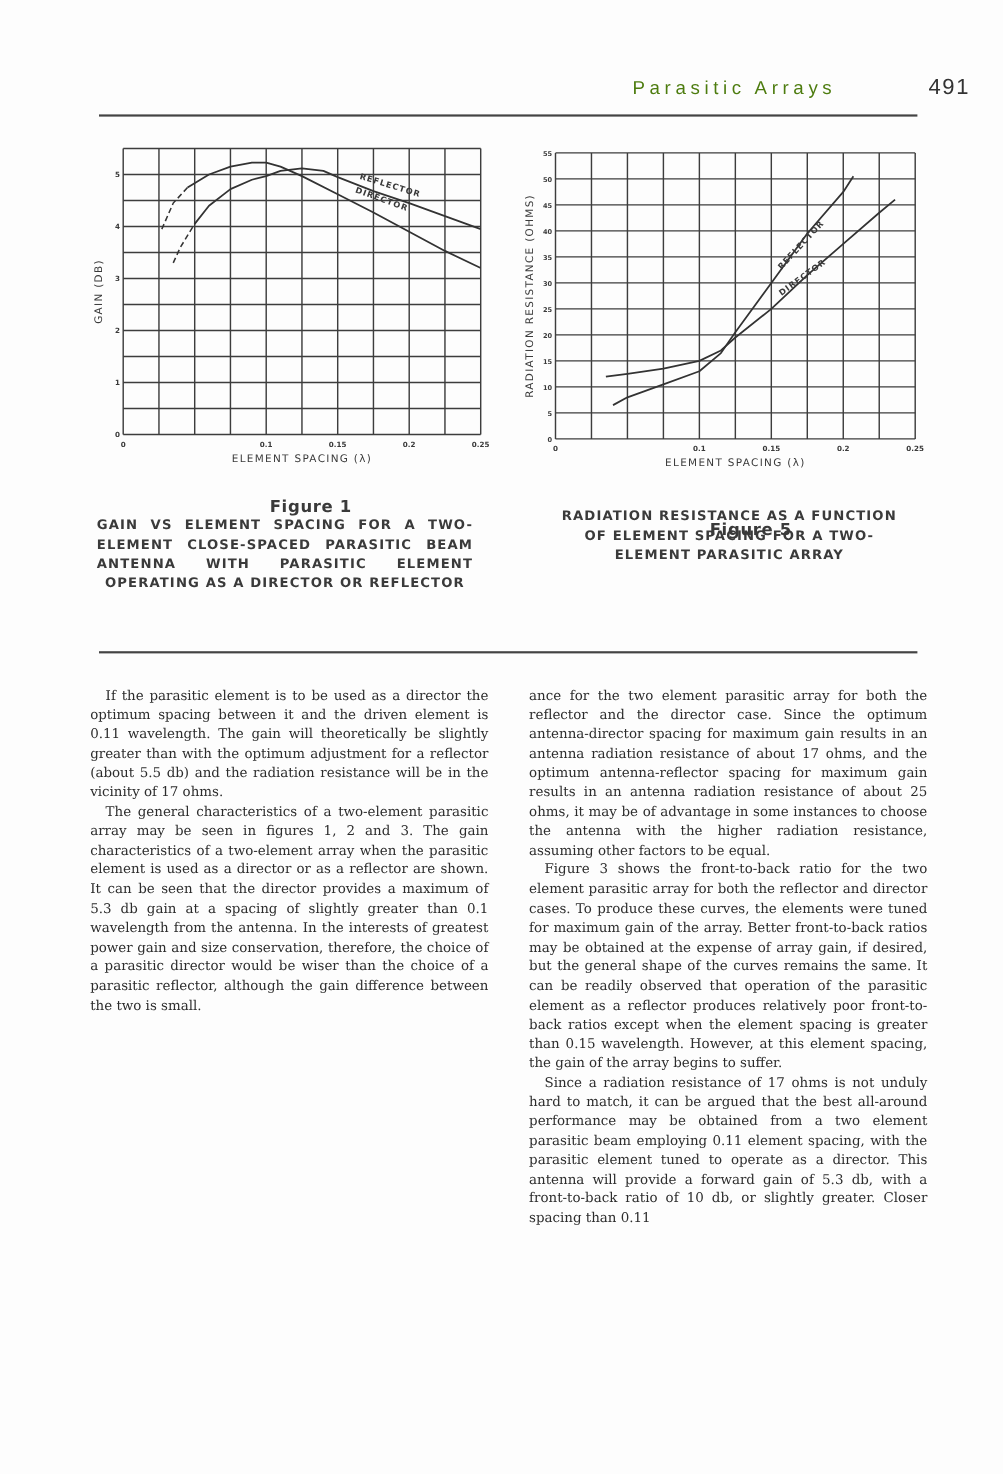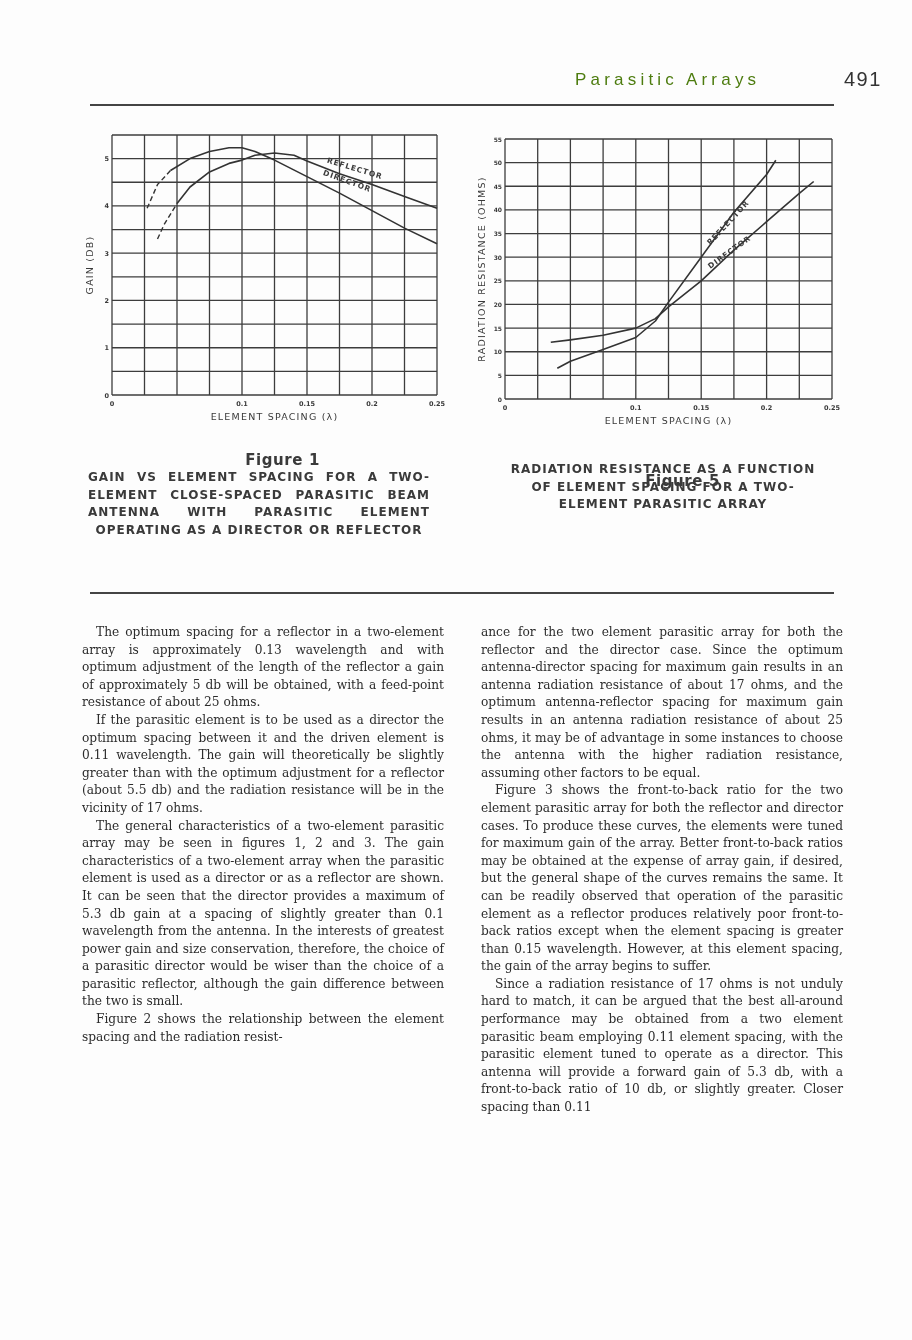--- a/index.html
+++ b/index.html
@@ -130,22 +130,20 @@
       <polyline points="82.8,217.3 102.4,214.9 135.1,210.2 167.8,203.1 187.4,193.6 200.5,181.8 233.2,155.8 265.9,125.1 298.6,96.7 331.3,68.4 345.7,56.5" fill="none" stroke="#333" stroke-width="1.6" stroke-linejoin="round"></polyline>
       <text x="0" y="0" font-size="7.5" font-weight="bold" letter-spacing="1" class="axis-text" transform="translate(242.356,144) rotate(-36)">DIRECTOR</text>
     </svg>
 </div>
 <div class="fig-label" style="left:600px;top:472px;width:120px;">Figure 5</div>
 <div class="fig-caption cap2">RADIATION RESISTANCE AS A FUNCTION OF ELEMENT SPACING FOR A TWO-ELEMENT PARASITIC ARRAY</div>
 
 <div class="rule mid"></div>
 
 <div class="col left">
-  <p>The optimum spacing for a reflector in a two-element array is approximately 0.13 wavelength and with optimum adjustment of the length of the reflector a gain of approximately 5 db will be obtained, with a feed-point resistance of about 25 ohms.</p>
   <p>If the parasitic element is to be used as a director the optimum spacing between it and the driven element is 0.11 wavelength. The gain will theoretically be slightly greater than with the optimum adjustment for a reflector (about 5.5 db) and the radiation resistance will be in the vicinity of 17 ohms.</p>
   <p>The general characteristics of a two-element parasitic array may be seen in figures 1, 2 and 3. The gain characteristics of a two-element array when the parasitic element is used as a director or as a reflector are shown. It can be seen that the director provides a maximum of 5.3 db gain at a spacing of slightly greater than 0.1 wavelength from the antenna. In the interests of greatest power gain and size conservation, therefore, the choice of a parasitic director would be wiser than the choice of a parasitic reflector, although the gain difference between the two is small.</p>
-  <p>Figure 2 shows the relationship between the element spacing and the radiation resist-</p>
 </div>
 <div class="col right">
   <p class="noindent">ance for the two element parasitic array for both the reflector and the director case. Since the optimum antenna-director spacing for maximum gain results in an antenna radiation resistance of about 17 ohms, and the optimum antenna-reflector spacing for maximum gain results in an antenna radiation resistance of about 25 ohms, it may be of advantage in some instances to choose the antenna with the higher radiation resistance, assuming other factors to be equal.</p>
   <p>Figure 3 shows the front-to-back ratio for the two element parasitic array for both the reflector and director cases. To produce these curves, the elements were tuned for maximum gain of the array. Better front-to-back ratios may be obtained at the expense of array gain, if desired, but the general shape of the curves remains the same. It can be readily observed that operation of the parasitic element as a reflector produces relatively poor front-to-back ratios except when the element spacing is greater than 0.15 wavelength. However, at this element spacing, the gain of the array begins to suffer.</p>
   <p>Since a radiation resistance of 17 ohms is not unduly hard to match, it can be argued that the best all-around performance may be obtained from a two element parasitic beam employing 0.11 element spacing, with the parasitic element tuned to operate as a director. This antenna will provide a forward gain of 5.3 db, with a front-to-back ratio of 10 db, or slightly greater. Closer spacing than 0.11</p>
 </div>
 
 </body></html>

